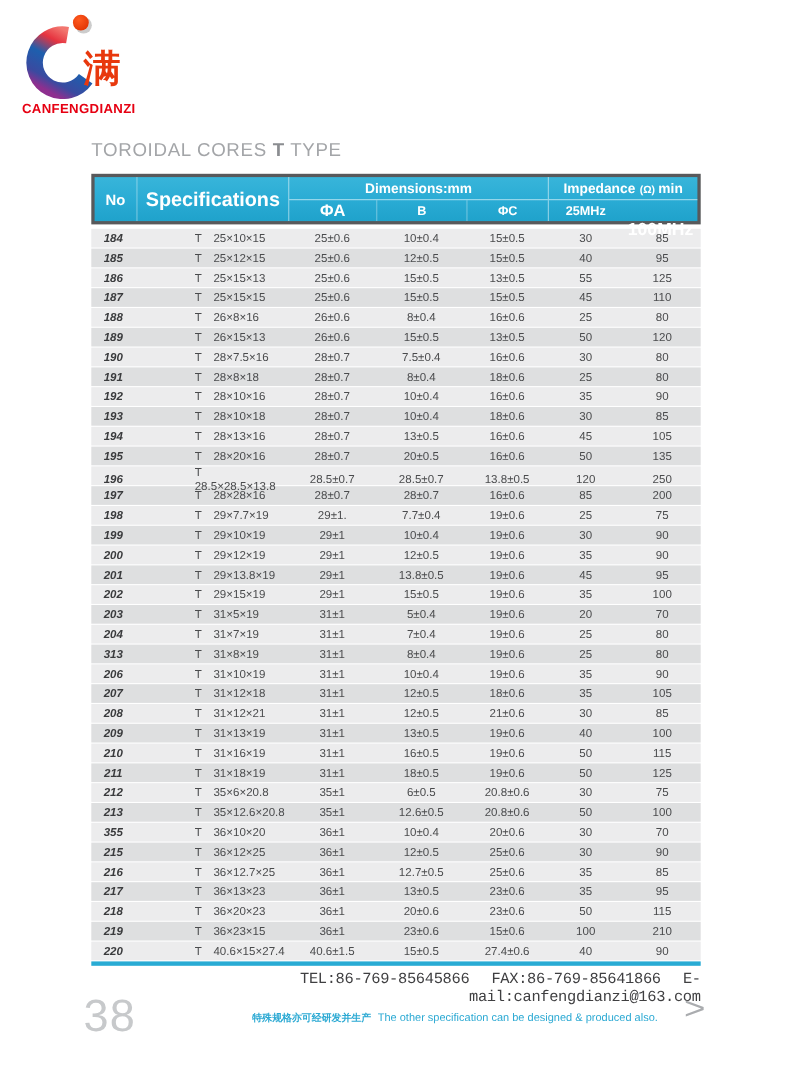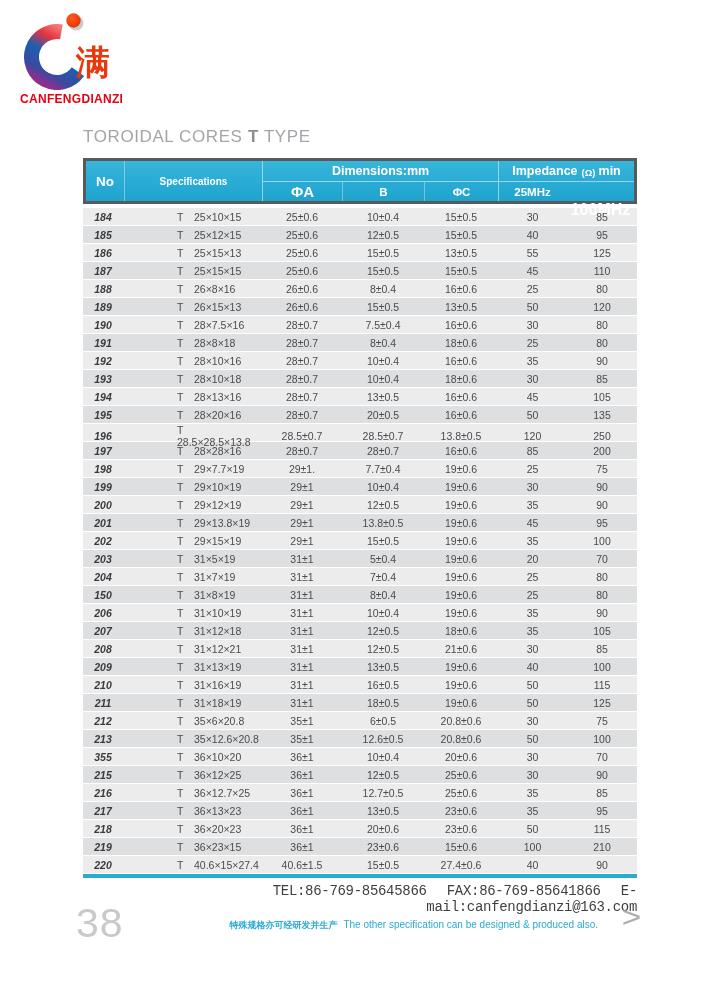--- a/index.html
+++ b/index.html
@@ -27,21 +27,21 @@
   }
   .hgrid{
     display:grid;
     grid-template-columns:38px 138px 80px 82px 74px 68px 68px;
     grid-template-rows:21px 19px;
     background:linear-gradient(180deg,#38b5da 0%,#29abd4 55%,#1fa2cb 100%);
     color:#ffffff;font-weight:bold;
   }
   .hc{display:flex;align-items:center;justify-content:center;}
   .h-no{grid-row:1/3;grid-column:1;font-size:13.5px;}
-  .h-spec{grid-row:1/3;grid-column:2;font-size:10px;border-left:1px solid rgba(255,255,255,.38);}
+  .h-spec{grid-row:1/3;grid-column:2;font-size:18px;border-left:1px solid rgba(255,255,255,.38);}
   .h-dims{grid-row:1;grid-column:3/6;font-size:12.5px;border-left:1px solid rgba(255,255,255,.5);border-bottom:1px solid rgba(255,255,255,.5);}
   .h-imp{grid-row:1;grid-column:6/8;font-size:12.5px;border-left:1px solid rgba(255,255,255,.5);border-bottom:1px solid rgba(255,255,255,.5);}
   .h-imp .om{font-size:9.5px;margin:0 3px 0 4px;position:relative;top:1px;}
   .h-a{grid-row:2;grid-column:3;font-size:15px;border-left:1px solid rgba(255,255,255,.5);}
   .h-b{grid-row:2;grid-column:4;font-size:11.5px;border-left:1px solid rgba(255,255,255,.35);}
   .h-c{grid-row:2;grid-column:5;font-size:11.5px;border-left:1px solid rgba(255,255,255,.35);}
   .h-25{grid-row:2;grid-column:6;font-size:11.5px;border-left:1px solid rgba(255,255,255,.5);}
   .h-100{grid-row:2;grid-column:7;font-size:16px;border-left:1px solid rgba(255,255,255,.35);margin-top:28px;}
   
   .tbody{margin-top:4px;width:554px;}
@@ -312,21 +312,21 @@
       <div class="row light">
         <div class="cell no">204</div>
         <div class="cell spec"><span class="t">T</span>31×7×19</div>
         <div class="cell">31±1</div>
         <div class="cell">7±0.4</div>
         <div class="cell">19±0.6</div>
         <div class="cell">25</div>
         <div class="cell">80</div>
       </div>
       <div class="row dark">
-        <div class="cell no">150</div>
+        <div class="cell no">313</div>
         <div class="cell spec"><span class="t">T</span>31×8×19</div>
         <div class="cell">31±1</div>
         <div class="cell">8±0.4</div>
         <div class="cell">19±0.6</div>
         <div class="cell">25</div>
         <div class="cell">80</div>
       </div>
       <div class="row light">
         <div class="cell no">206</div>
         <div class="cell spec"><span class="t">T</span>31×10×19</div>

